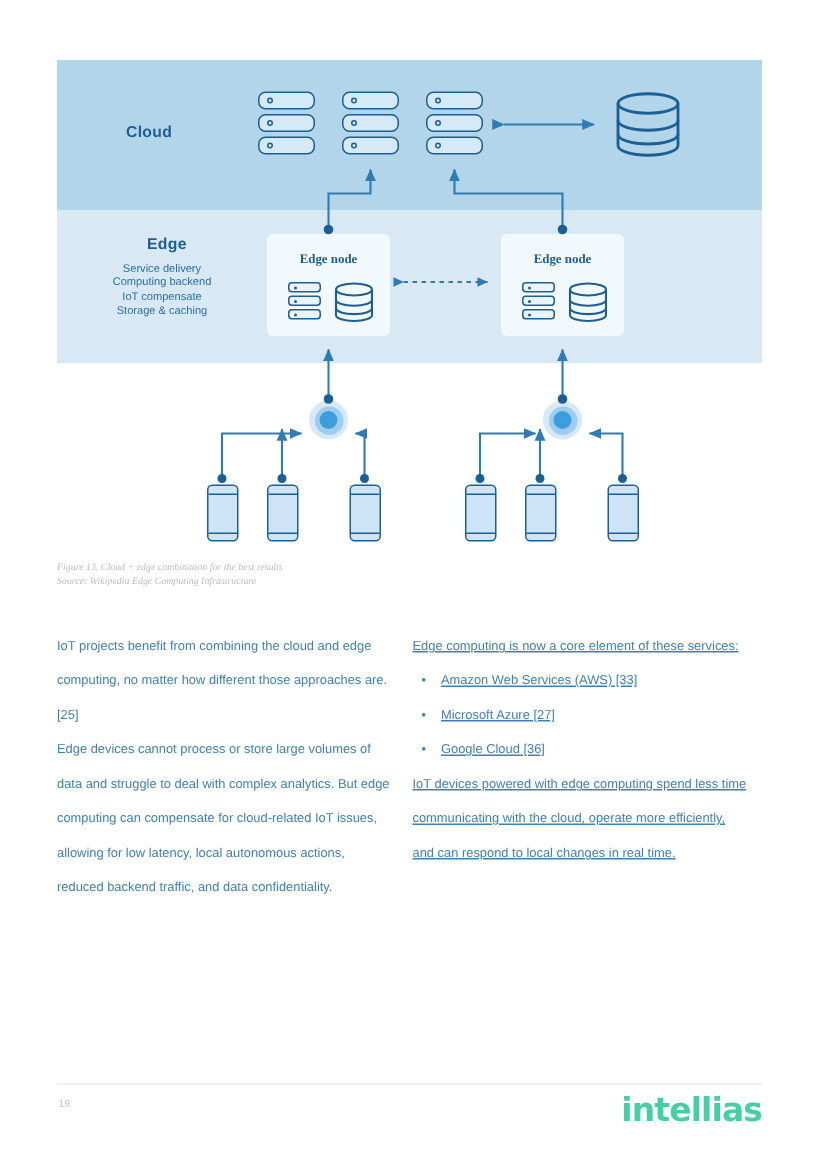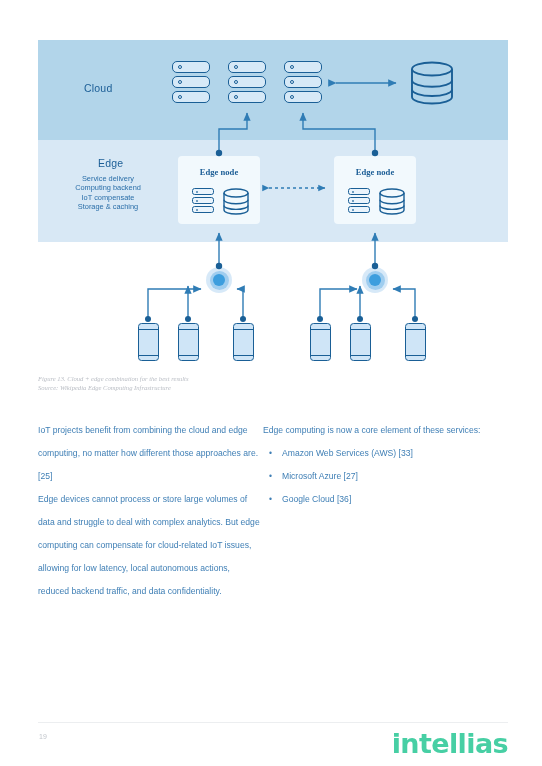--- a/index.html
+++ b/index.html
@@ -10,21 +10,21 @@
     overflow:hidden;
     position:relative;
   }
   .page{position:relative;width:542px;height:766px;background:#fff;}
 
   
   .figure{position:absolute;left:38px;top:40px;width:470px;height:333px;background:#fff;}
   .band-cloud{position:absolute;left:0;top:0;width:470px;height:100px;background:#b2d5ea;}
   .band-edge{position:absolute;left:0;top:100px;width:470px;height:102px;background:#d8e8f5;}
 
-  .band-label{position:absolute;color:#1c5e96;font-weight:normal;font-size:10.5px;letter-spacing:.2px;}
+  .band-label{position:absolute;color:#1c5e96;font-weight:bold;font-size:10.5px;letter-spacing:.2px;}
   .cloud-label{left:46px;top:42px;}
   .edge-label{left:60px;top:117px;}
   .edge-sub{position:absolute;left:0;top:134px;width:140px;text-align:center;
     color:#2a6ea8;font-size:7.4px;line-height:9.3px;}
   .edge-sub div{white-space:nowrap;}
 
   
   .rack{position:absolute;width:38px;height:42px;}
   .rack .unit{position:absolute;left:0;width:38px;height:11.5px;border:1.6px solid #1a5f96;
     border-radius:5px;background:#d6e9f7;box-sizing:border-box;}
@@ -63,30 +63,30 @@
   .phone .ln{position:absolute;left:0;width:100%;height:0;border-top:1.5px solid #1a5f96;}
   .phone .t{top:4.5px;} .phone .b{bottom:4.5px;}
 
   
   .caption{position:absolute;left:38px;top:375px;width:300px;color:#b9bdc4;
     font-family:"Liberation Serif", serif;font-style:italic;font-size:6.6px;line-height:8.6px;}
 
   
   .col{position:absolute;top:419px;width:225px;color:#3f7fb5;font-size:8.6px;line-height:23px;}
   .col.left{left:38px;}
-  .col.right{left:263px;}
+  .col.right{left:275px;text-decoration:underline;}
   .col p{margin:0;}
   .bullets{margin:0;padding:0;list-style:none;}
   .bullets li{position:relative;padding-left:19px;}
   .bullets li .bul{position:absolute;left:6px;top:0;}
 
   
   .foot-rule{position:absolute;left:38px;top:722px;width:470px;height:1px;background:#eceef0;}
   .pageno{position:absolute;left:39px;top:733px;color:#c2c6cc;font-size:7px;}
-  .logo{position:absolute;right:34px;top:728px;color:#47cfa4;font-size:27px;font-weight:bold;
+  .logo{position:absolute;right:34px;top:728px;color:#47cfa4;font-size:22px;font-weight:bold;
     letter-spacing:-0.6px;font-family:"DejaVu Sans", sans-serif;}
 </style>
 </head>
 <body>
 
 <div class="page">
 
   <div class="figure">
 
     <div class="band-cloud"></div>
@@ -297,19 +297,20 @@
       </li>
       <li>
         <span class="bul">•</span>
         <span>Microsoft Azure [27]</span>
       </li>
       <li>
         <span class="bul">•</span>
         <span>Google Cloud [36]</span>
       </li>
     </ul>
+    <p>IoT devices powered with edge computing spend less time communicating with the cloud, operate more efficiently, and can respond to local changes in real time.</p>
   </div>
 
   <div class="foot-rule"></div>
   <div class="pageno">19</div>
   <div class="logo">intellias</div>
 
 </div>
 
 </body></html>

